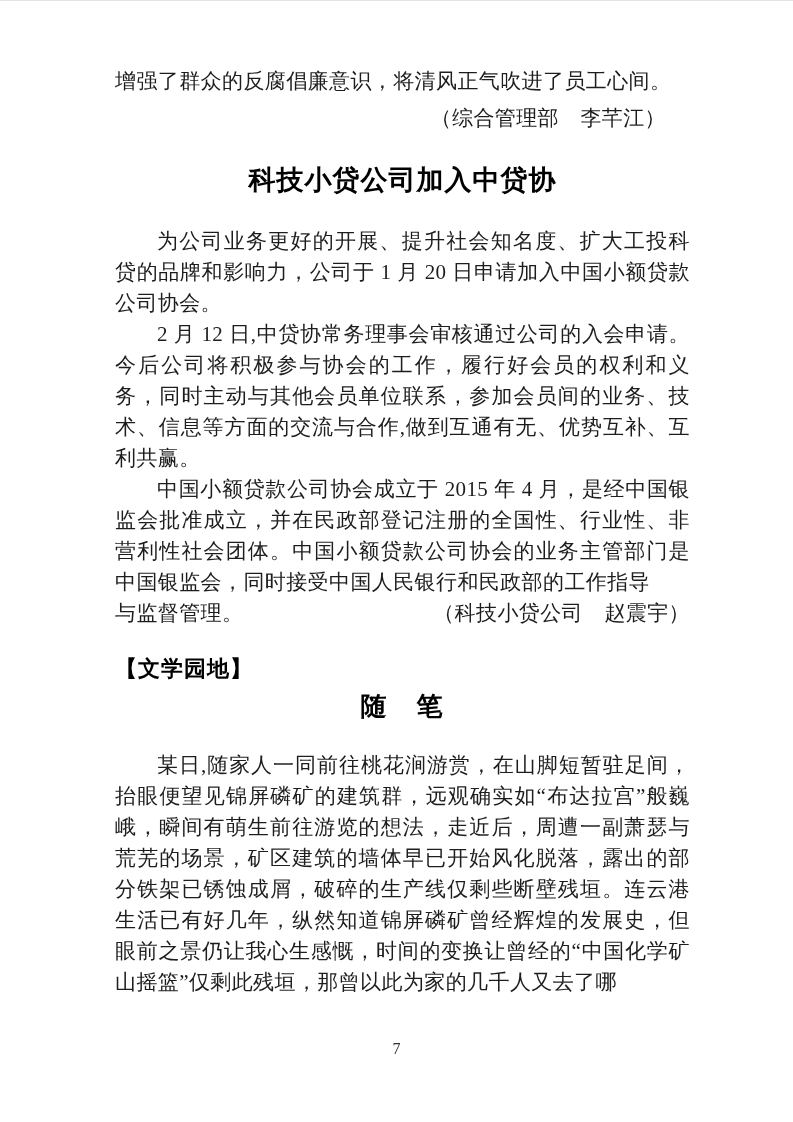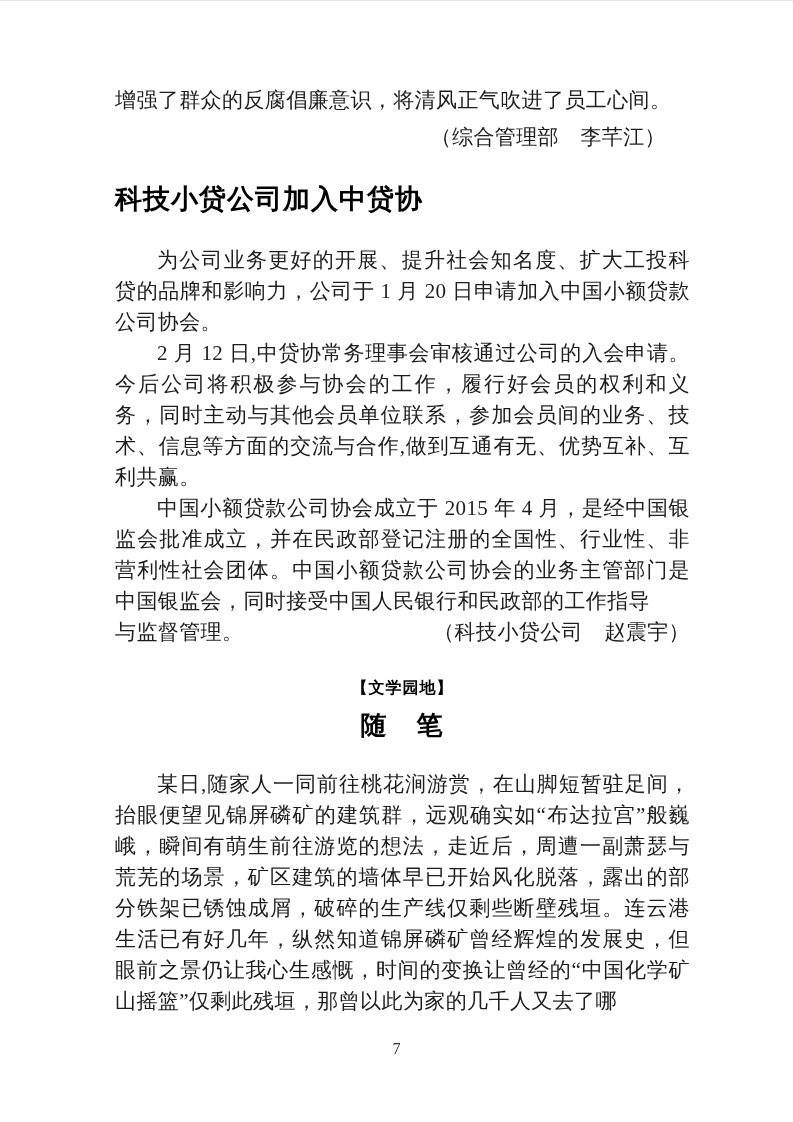--- a/index.html
+++ b/index.html
@@ -6,21 +6,21 @@
     margin: 0;
     padding: 0;
     background: #ffffff;
   }
   .page {
     position: relative;
     width: 793px;
     height: 1122px;
     background: #ffffff;
     box-sizing: border-box;
-    padding: 84px 103px 0 115px;
+    padding: 65px 103px 0 115px;
     font-family: "Liberation Serif", "DejaVu Serif", serif;
     color: #1d1d1d;
     overflow: hidden;
     border-top: 1px solid #e3e3e3;
   }
   .body-text {
     font-size: 21px;
     line-height: 31px;
     letter-spacing: 0.4px;
     text-align: justify;
@@ -36,40 +36,39 @@
     text-align: right;
     margin: 6px 0 0 0;
   }
   .byline-inset { padding-right: 24px; }
   .article-title {
     font-family: "Liberation Sans", "DejaVu Sans", sans-serif;
     font-weight: 700;
     font-size: 27px;
     line-height: 32px;
     color: #000000;
-    text-align: left;
+    text-align: center;
     letter-spacing: 1px;
     margin: 30px 0 30px 0;
   }
   .closing-line {
     display: flex;
     justify-content: space-between;
     font-size: 21px;
     line-height: 31px;
     letter-spacing: 0.4px;
     gap: 20px;
   }
   .section-label {
-    font-size: 16px;
+    font-size: 22px;
     line-height: 28px;
     font-weight: 700;
     color: #000000;
     letter-spacing: 1px;
     margin-top: 26px;
-    text-align: center;
   }
   .essay-title {
     font-family: "Liberation Sans", "DejaVu Sans", sans-serif;
     font-weight: 700;
     font-size: 26px;
     line-height: 31px;
     color: #000000;
     text-align: center;
     letter-spacing: 2px;
     margin: 8px 0 28px 0;

